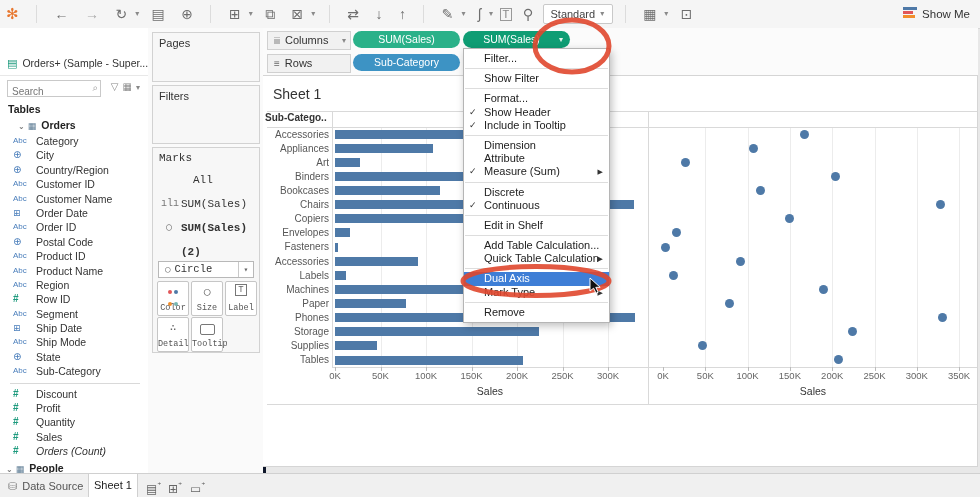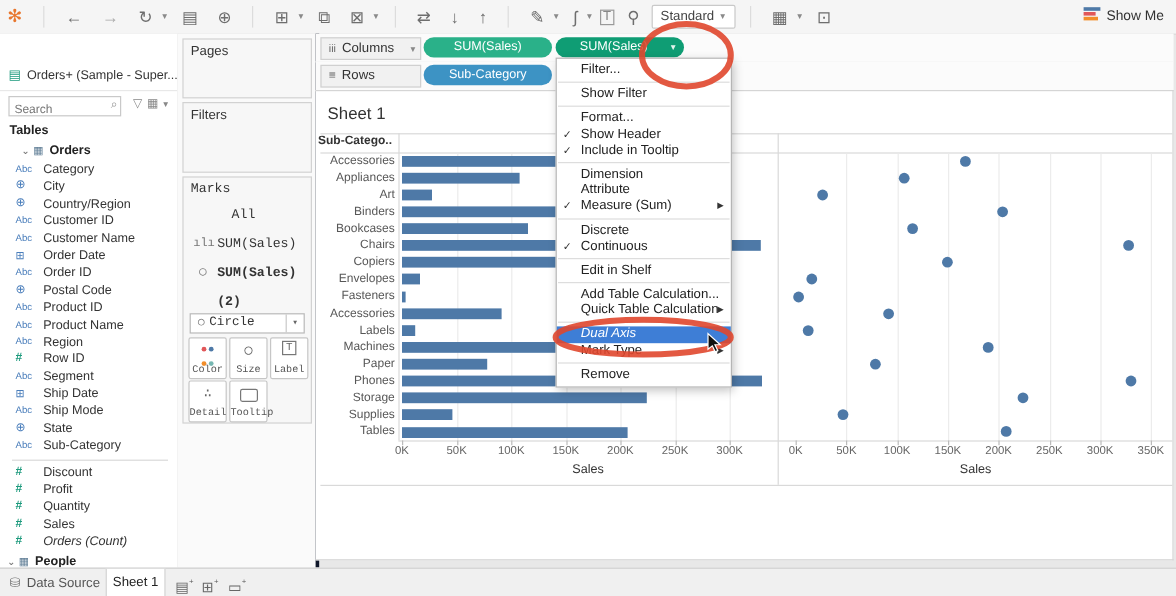--- a/index.html
+++ b/index.html
@@ -464,21 +464,21 @@
       <div class="menu-item"><div class="chk">✓</div><span>Measure (Sum)</span><div class="sub">▶</div></div>
       <div class="menu-sep"></div>
       <div class="menu-item"><span>Discrete</span></div>
       <div class="menu-item"><div class="chk">✓</div><span>Continuous</span></div>
       <div class="menu-sep"></div>
       <div class="menu-item"><span>Edit in Shelf</span></div>
       <div class="menu-sep"></div>
       <div class="menu-item"><span>Add Table Calculation...</span></div>
       <div class="menu-item"><span>Quick Table Calculation</span><div class="sub">▶</div></div>
       <div class="menu-sep"></div>
-      <div class="menu-item hl" style="background: rgb(62, 126, 214); font-style: italic;"><span>Dual Axis</span></div>
+      <div class="menu-item hl" style="background: rgb(62, 126, 214);"><span>Dual Axis</span></div>
       <div class="menu-item"><span>Mark Type</span><div class="sub">▶</div></div>
       <div class="menu-sep"></div>
       <div class="menu-item"><span>Remove</span></div>
     </div>
 
   <div id="statusbar" class="abs">
     <div id="ds-tab" class="abs">
       <span class="ds-ico">⛁</span><span>Data Source</span>
     </div>
     <div id="sheet-tab" class="abs">Sheet 1</div>

